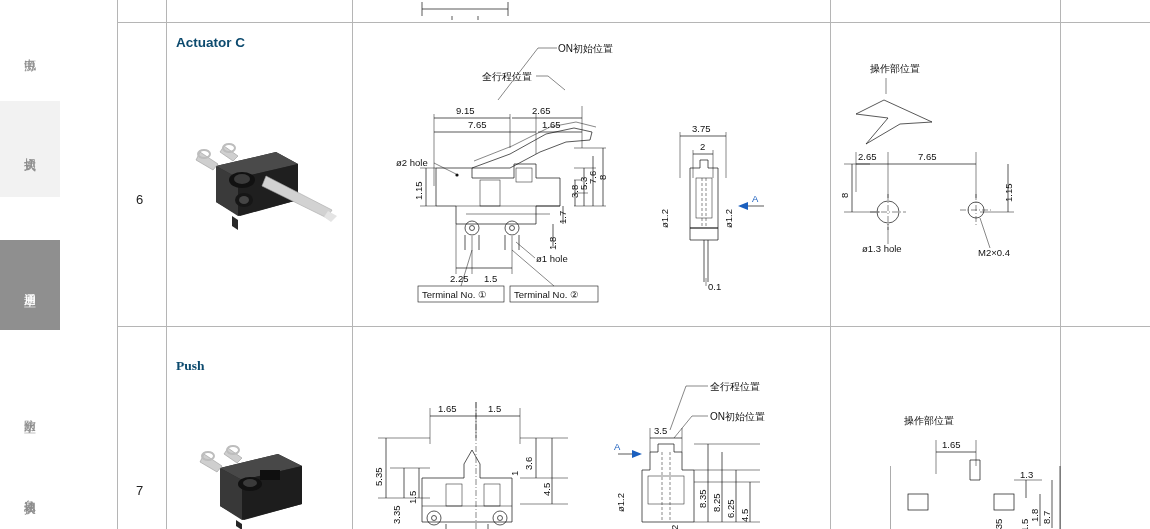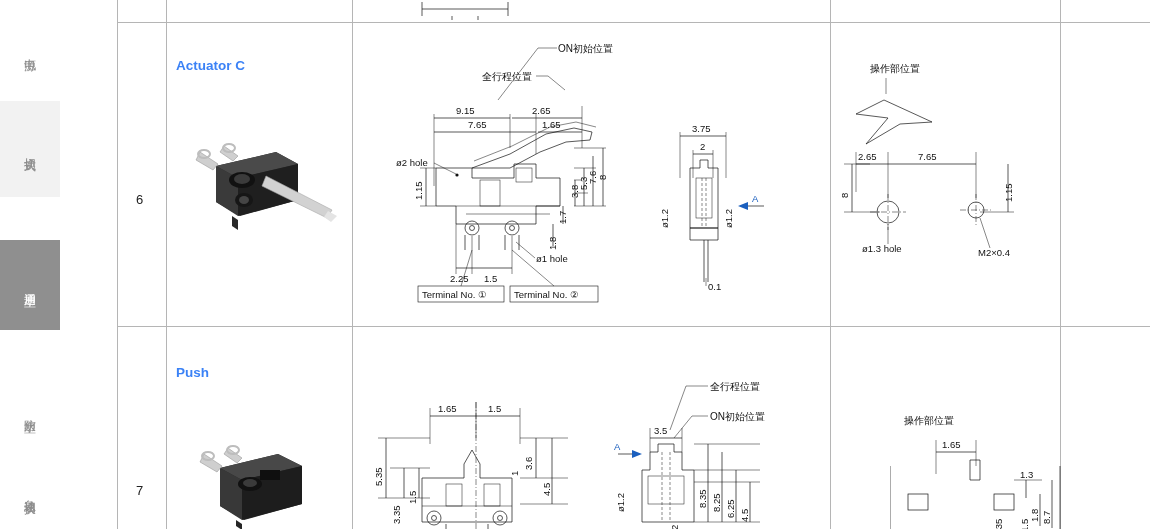--- a/index.html
+++ b/index.html
@@ -26,21 +26,21 @@
   }
   .rail-tab.active{background:#8f8f8f;color:#ffffff;}
   .rail-tab.plain{background:#ffffff;}
 
   
   .vline{position:absolute;background:#b5b5b5;width:1px;}
   .hline{position:absolute;background:#b5b5b5;height:1px;}
 
   
   .rowno{position:absolute;font-size:13px;color:#222;}
-  .secthead{position:absolute;font-size:13.5px;font-weight:bold;color:#3b82f6;margin-top:23px;}
+  .secthead{position:absolute;font-size:13.5px;font-weight:bold;color:#0c4a6e;}
 
   
   .photo{position:absolute;}
 
   
   svg{display:block;}
   .dim{font-size:9.5px;fill:#111;font-family:"Liberation Sans",sans-serif;}
   .dimcn{font-size:10px;fill:#111;font-family:"Liberation Sans",sans-serif;}
   .ln{stroke:#111;stroke-width:0.7;fill:none;}
   .lnthin{stroke:#111;stroke-width:0.5;fill:none;}
@@ -264,21 +264,21 @@
       <line class="ctr" x1="136" y1="142" x2="136" y2="174"></line>
 
       <text class="dim" x="22" y="200">ø1.3 hole</text>
       <line class="lnthin" x1="48" y1="192" x2="48" y2="172"></line>
       <text class="dim" x="138" y="204">M2×0.4</text>
       <line class="lnthin" x1="150" y1="196" x2="140" y2="166"></line>
     </svg>
   </div>
 
   <div class="rowno" style="left:136px;top:483px;">7</div>
-  <div class="secthead" style="left:176px;top:342px;">Push</div>
+  <div class="secthead" style="left:176px;top:358px;font-family:Liberation Serif, serif;">Push</div>
 
   <div class="photo" style="left:186px;top:432px;">
     <svg width="150" height="98" viewBox="0 0 150 98">
       <path d="M34 60 L34 36 L92 22 L116 34 L116 72 L58 88 L34 74 Z" fill="#2b2b2b"></path>
       <path d="M34 36 L92 22 L116 34 L56 48 Z" fill="#484848"></path>
       <path d="M56 48 L116 34 L116 72 L56 88 Z" fill="#1d1d1d"></path>
       <path d="M34 36 L56 48 L56 88 L34 74 Z" fill="#383838"></path>
       <ellipse cx="64" cy="52" rx="12" ry="7" fill="#111"></ellipse>
       <ellipse cx="64" cy="51" rx="7" ry="4" fill="#3a3a3a"></ellipse>
       <rect x="74" y="38" width="20" height="10" fill="#0f0f0f"></rect>

